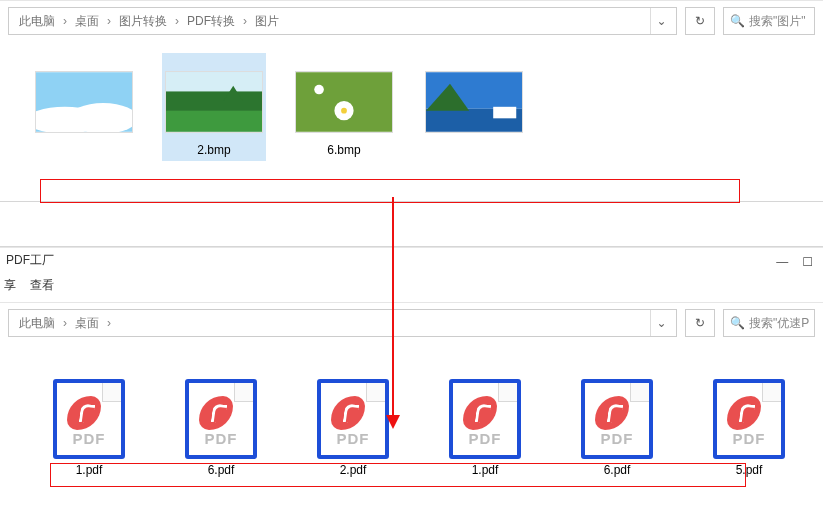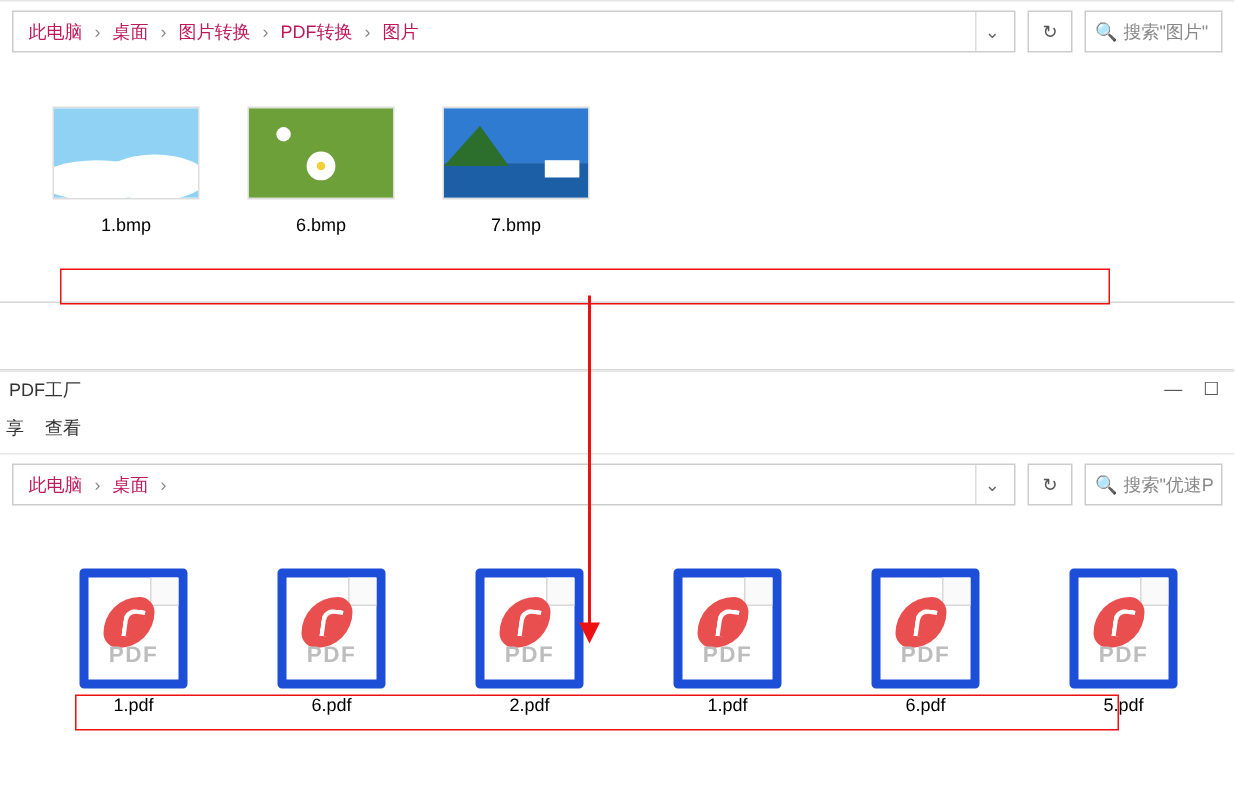--- a/index.html
+++ b/index.html
@@ -16,21 +16,21 @@
 
   
   .addrbar {
     display: flex;
     align-items: center;
     padding: 6px 8px;
     gap: 8px;
   }
   .addr { display: flex; align-items: center; flex: 1; border: 1px solid #ccc; height: 28px; padding: 0 4px; }
   .crumbs { display: flex; align-items: center; flex: 1; overflow: hidden; }
-  .crumb { padding: 4px 6px; white-space: nowrap; color: #be185d; }
+  .crumb { padding: 4px 6px; white-space: nowrap; color: #737373; }
   .sep { color: #888; padding: 0 2px; }
   .chev { width: 22px; height: 100%; display:flex;align-items:center;justify-content:center;color:#666;border-left:1px solid #ddd;}
   .refresh {
     width: 30px; height: 28px; border:1px solid #ccc; display:flex;align-items:center;justify-content:center;color:#555;
   }
   .searchbox {
     width: 92px; height: 28px; border:1px solid #ccc; display:flex; align-items:center; padding:0 6px; color:#888;
     gap:4px; overflow:hidden; white-space:nowrap;
   }
   .searchbox .sicon{color:#777;}
@@ -43,21 +43,21 @@
   .thumb-img {
     width: 98px; height:62px; border:1px solid #ddd; margin:18px auto 6px auto; display:block;
   }
   .item .lbl { padding:4px 0; }
 
   
   .pdf-thumb {
     width: 72px; height: 80px; margin: 6px auto 4px; position:relative;
   }
   .pdf-doc {
-    width:72px;height:80px;border:6px solid #1d4ed8;border-radius:3px;background:#fff;position:relative;overflow:hidden;
+    width:72px;height:80px;border:4px solid #1d4ed8;border-radius:3px;background:#fff;position:relative;overflow:hidden;
   }
   .pdf-fold {
     position:absolute; top:0; right:0; width:0;height:0;
     border-top:18px solid #f5f5f5; border-left:18px solid transparent;
   }
   .pdf-fold:after{
     content:""; position:absolute; top:-18px; right:0; width:18px;height:18px;
     border-bottom:1px solid #d8d8d8; border-left:1px solid #d8d8d8; background:#fafafa;
     transform:none;
   }
@@ -71,21 +71,21 @@
     transform: rotate(8deg);
   }
   .pdf-text { position:absolute; bottom:8px; left:0; right:0; text-align:center; color:#bdbdbd; font-weight:600; font-size:15px; letter-spacing:1px;}
   
   .redbox {
     border:1px solid #e11; position:absolute; pointer-events:none;
   }
 
   
   .win2-title {
-    display:flex; align-items:flex-start; justify-content:space-between; padding:4px 6px; color:#333;
+    display:flex; align-items:flex-end; justify-content:space-between; padding:4px 6px; color:#333;
   }
   .win2-ctrl { display:flex; gap:14px; color:#555; padding-right:4px;}
   .menu {
     display:flex; gap:14px; padding:4px 8px 8px 4px; color:#333; border-bottom:1px solid #e6e6e6;
   }
 
   .divider { height:6px; background:#e8e8e8; border-top:1px solid #d6d6d6; border-bottom:1px solid #d6d6d6; }
 
   .thumbs2 { display:flex; gap:42px; padding:18px 0 2px 32px;}
   .item2 { width:90px; text-align:center;}
@@ -136,44 +136,51 @@
 
   <div class="pane" style="height:160px;">
     <div class="thumbs">
 
       <div class="item">
         <svg class="thumb-img" viewBox="0 0 100 62">
           <rect width="100" height="62" fill="#8fd2f4"></rect>
             <ellipse cx="30" cy="50" rx="40" ry="14" fill="#fff"></ellipse>
             <ellipse cx="70" cy="48" rx="36" ry="16" fill="#fff"></ellipse>
         </svg>
-        <div class="lbl">1.bmp</div>
-      </div>
-
+      </div>
+
+      <div class="item selected">
+        <svg class="thumb-img" viewBox="0 0 100 62">
+          <rect width="100" height="34" fill="#d6eef6"></rect>
+            <rect y="20" width="100" height="22" fill="#2c752f"></rect>
+            <rect y="40" width="100" height="22" fill="#3e9a3e"></rect>
+            <polygon points="60,30 80,30 70,14" fill="#2c752f"></polygon>
+        </svg>
+        <div class="lbl">2.bmp</div>
+      </div>
 
 
       <div class="item">
         <svg class="thumb-img" viewBox="0 0 100 62">
           <rect width="100" height="62" fill="#6ea03a"></rect>
             <circle cx="50" cy="40" r="10" fill="#fff"></circle>
             <circle cx="50" cy="40" r="3" fill="#f3cf3a"></circle>
             <circle cx="24" cy="18" r="5" fill="#fff"></circle>
         </svg>
         <div class="lbl">6.bmp</div>
       </div>
 
 
       <div class="item">
         <svg class="thumb-img" viewBox="0 0 100 62">
           <rect width="100" height="38" fill="#2e7bd1"></rect>
             <rect y="38" width="100" height="24" fill="#1c5fa7"></rect>
             <polygon points="0,40 25,12 45,40" fill="#2c6e2c"></polygon>
             <rect x="70" y="36" width="24" height="12" fill="#fff"></rect>
         </svg>
-        <div class="lbl">7.bmp</div>
       </div>
 
     </div>
     <div class="redbox" style="left:40px; top:138px; width:700px; height:24px;"></div>
   </div>
 </div>
 
 <div class="divider" style="height:46px;background:#fff;"></div>
 
 <div class="window" style="border-top:1px solid #e6e6e6;">

